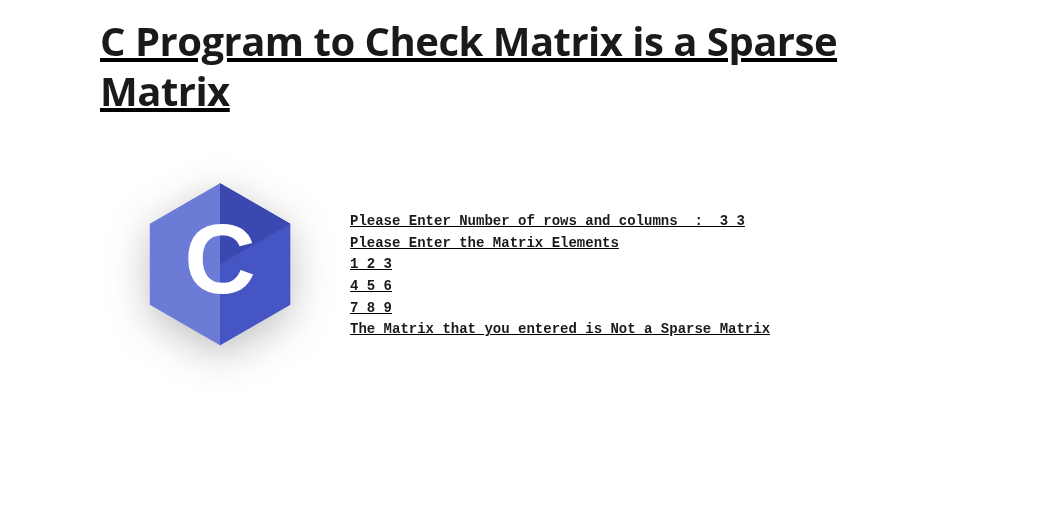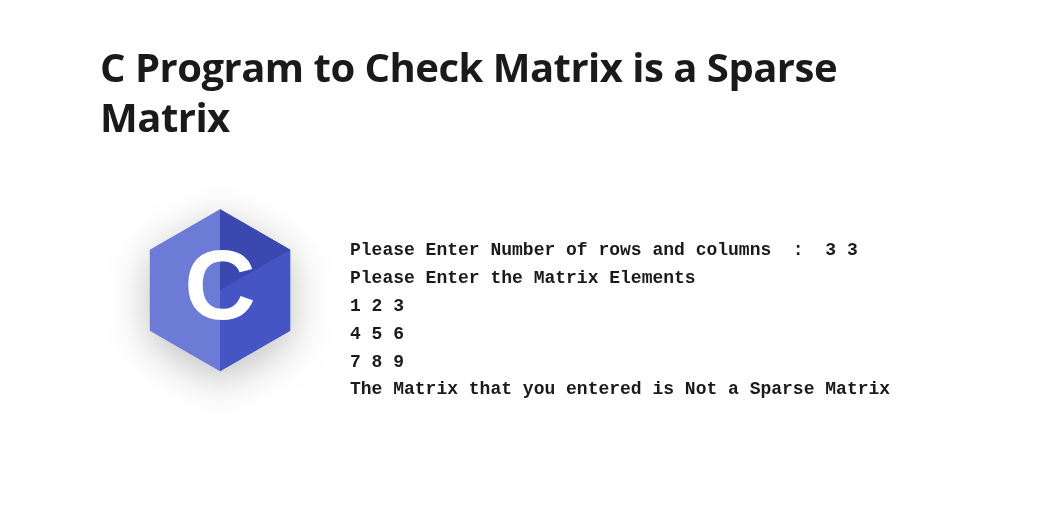--- a/index.html
+++ b/index.html
@@ -8,21 +8,22 @@
       box-sizing: border-box;
     }
     body {
       background: #ffffff;
       width: 1050px;
       height: 512px;
       font-family: 'Open Sans', 'Segoe UI', Arial, sans-serif;
       overflow: hidden;
     }
     .container {
-      padding: 42px 100px 0 100px;
+      padding: 16px 100px 0 100px;
+      text-decoration: underline;
     }
     .title {
       font-size: 40px;
       font-weight: 700;
       color: #1a1a1a;
       line-height: 1.25;
       letter-spacing: -0.5px;
       margin-bottom: 60px;
     }
     .content {
@@ -44,21 +45,21 @@
     }
     .programming-label {
       margin-top: 18px;
       font-size: 24px;
       font-weight: 400;
       letter-spacing: 3px;
       color: #4758b8;
     }
     .console-output {
       font-family: 'Courier New', Courier, monospace;
-      font-size: 18px;
+      font-size: 14px;
       font-weight: bold;
       color: #1a1a1a;
       line-height: 1.55;
       white-space: pre;
       padding-top: 35px;
     }
   </style>
 </head>
 <body>
 

